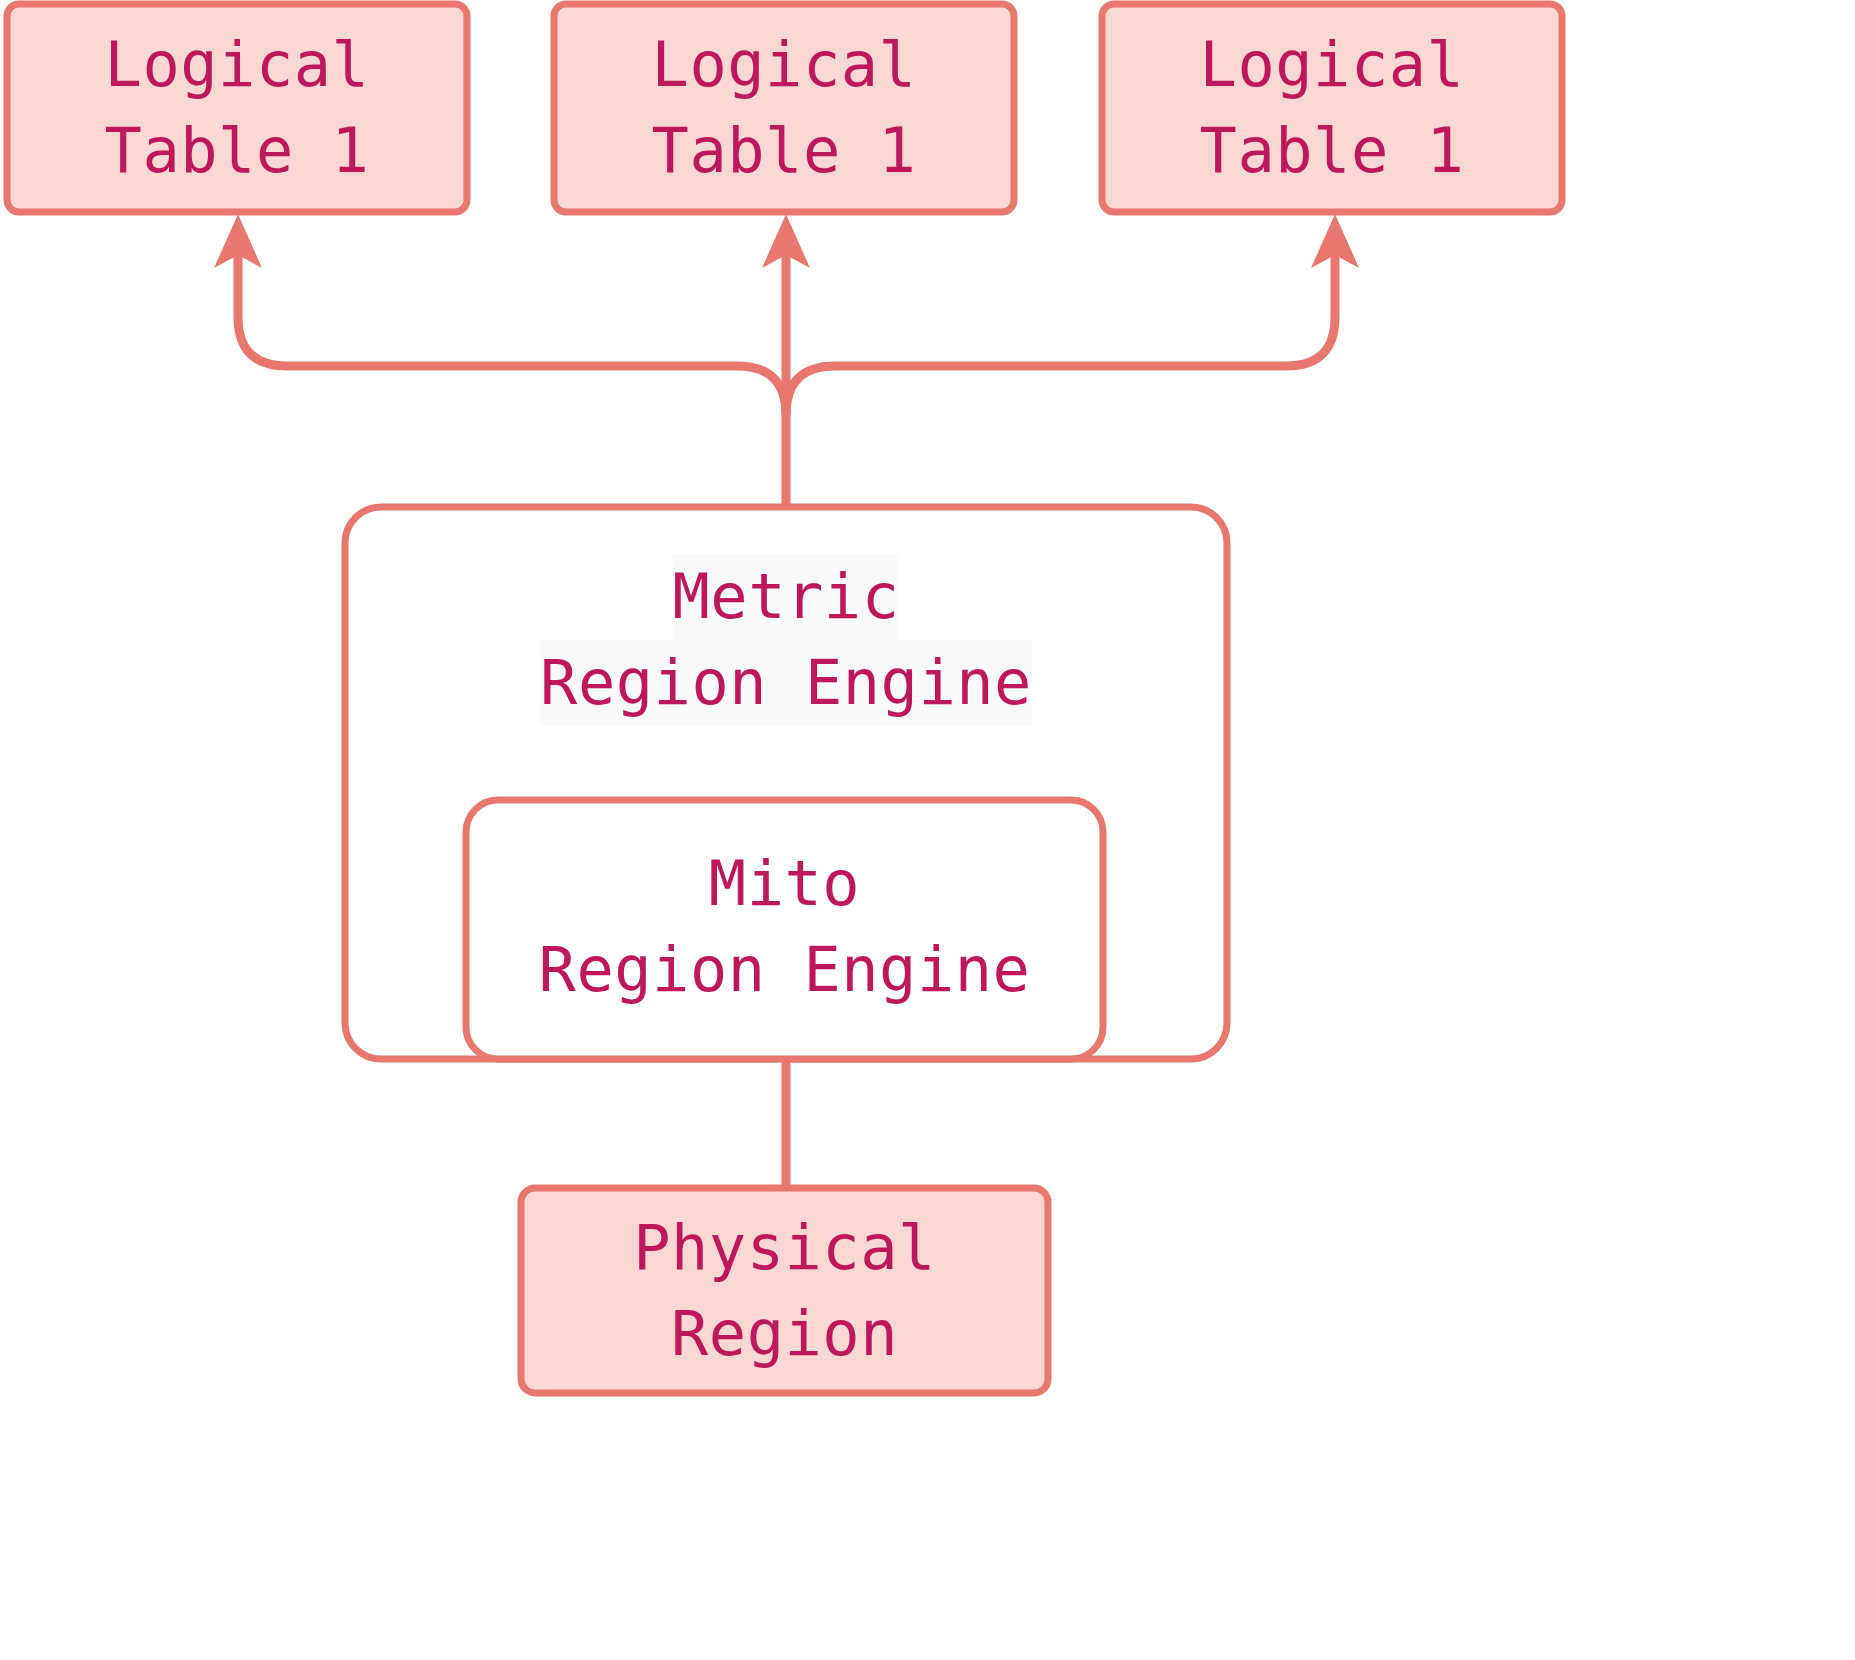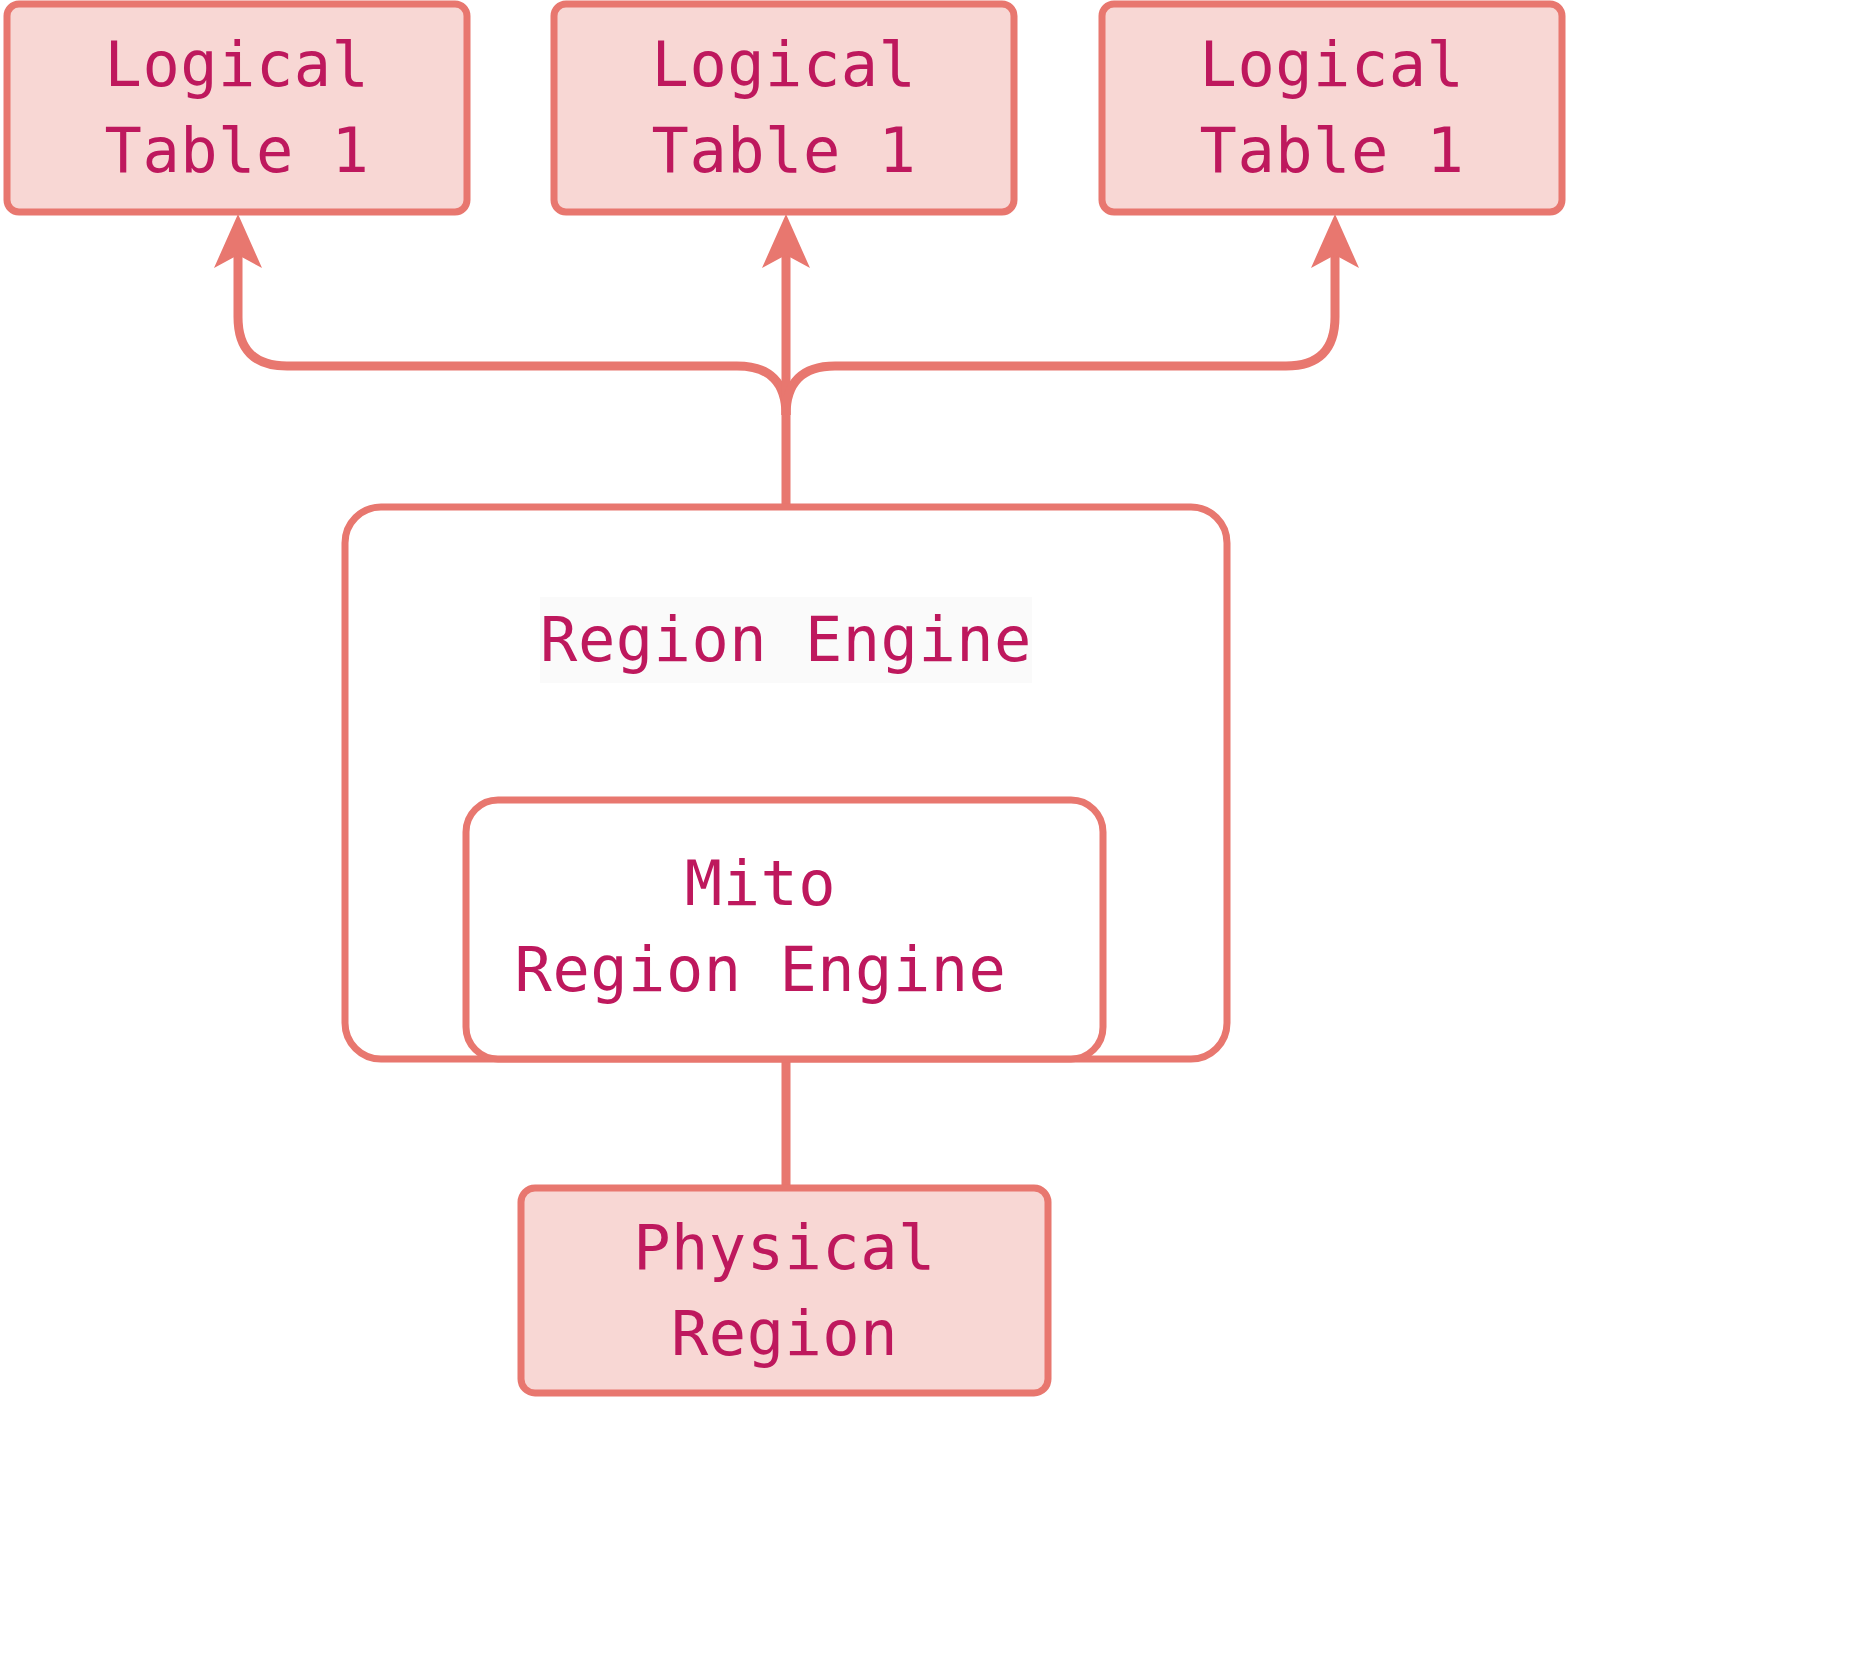--- a/index.html
+++ b/index.html
@@ -98,24 +98,25 @@
     <span class="ln">Logical</span>
     <span class="ln">Table 1</span>
   </div>
 
   <div class="node-label lt-label" style="left:1102px; top:4px; width:460px; height:208px;">
     <span class="ln">Logical</span>
     <span class="ln">Table 1</span>
   </div>
 
   <div class="node-label mre-label hl" style="left:345px; top:545px; width:882px; height:190px;">
+    <span class="ln">Metric</span>
     <span class="ln">Region Engine</span>
   </div>
 
-  <div class="node-label mito-label" style="left:442px; top:832px; width:637px; height:190px;">
+  <div class="node-label mito-label" style="left:466px; top:832px; width:637px; height:190px;">
     <span class="ln">Mito</span>
     <span class="ln">Region Engine</span>
   </div>
 
   <div class="node-label pt-label" style="left:521px; top:1188px; width:527px; height:205px;">
     <span class="ln">Physical</span>
     <span class="ln">Region</span>
   </div>
 
 </div>

